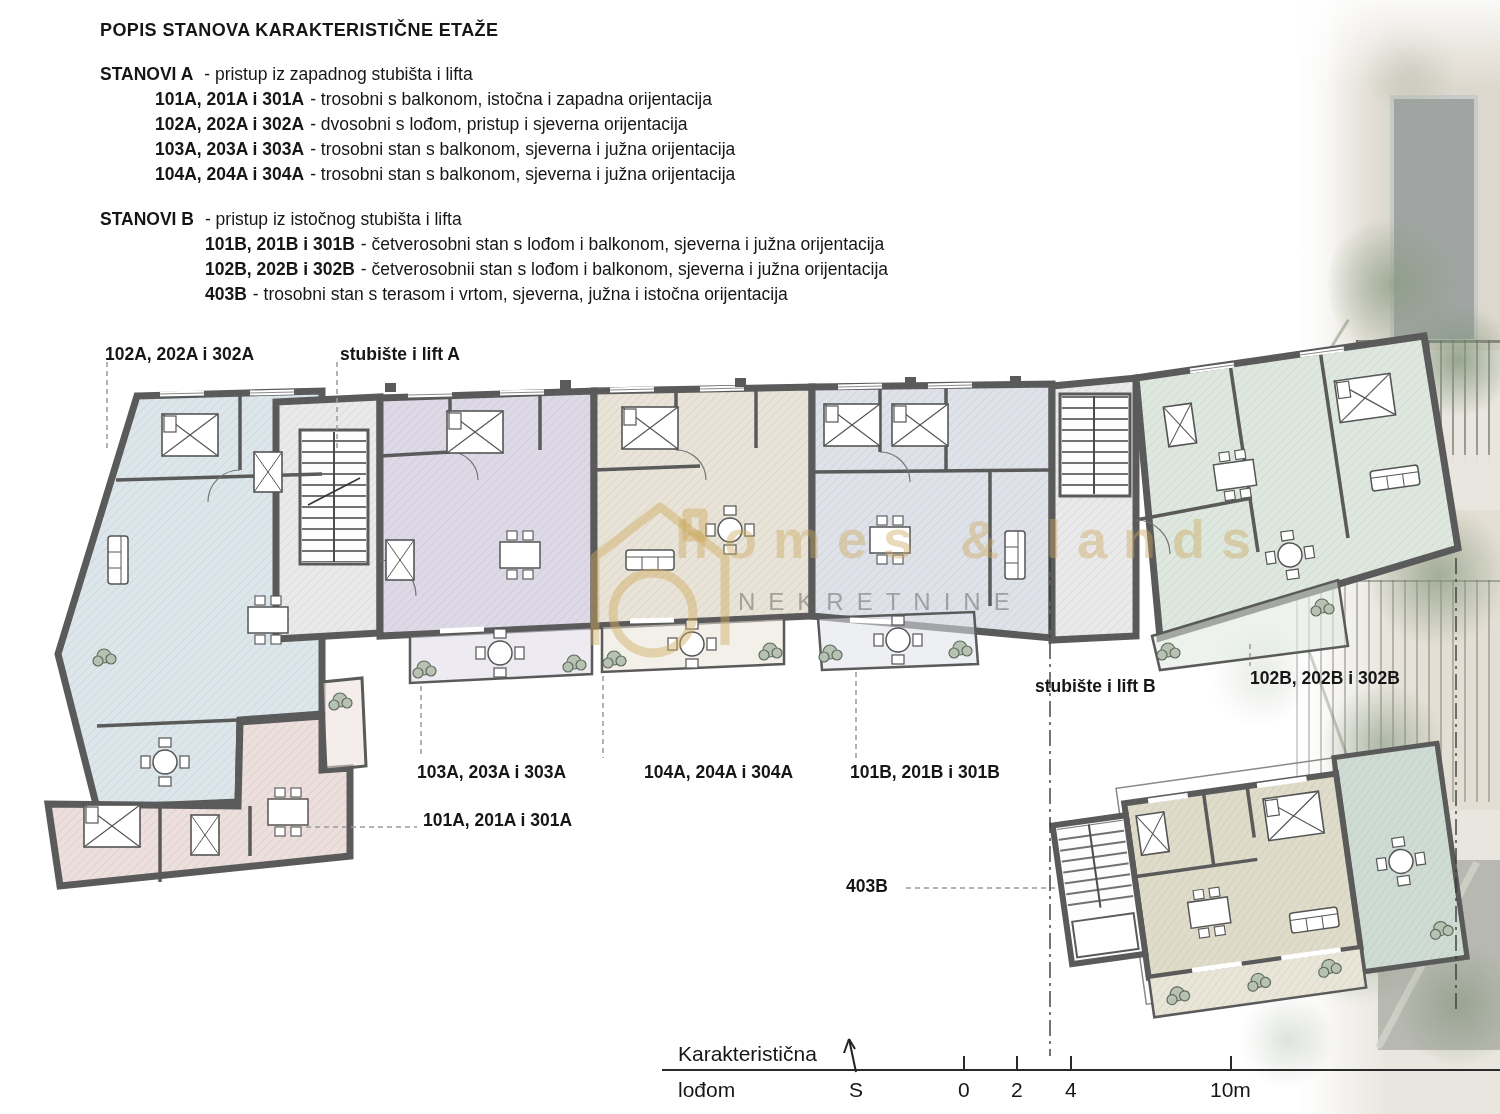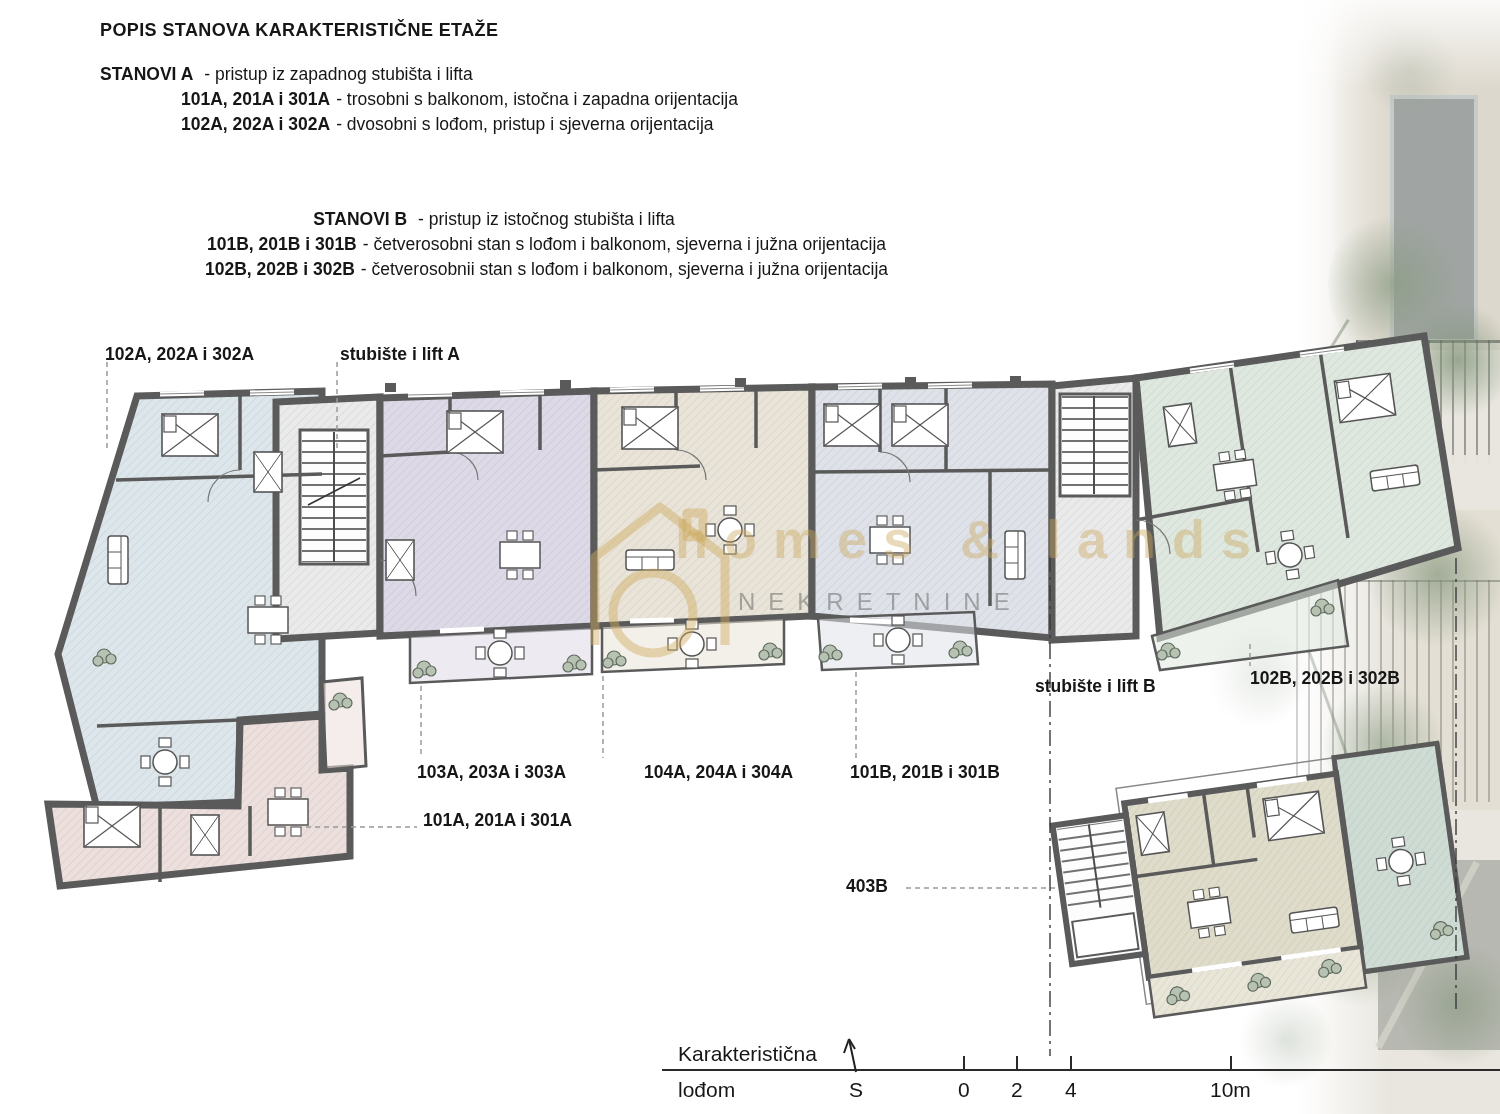--- a/index.html
+++ b/index.html
@@ -329,34 +329,37 @@
     <div class="abs wm-sub" style="left:178px;top:118px;">NEKRETNINE</div>
   </div>
 
   <div class="abs title" style="left:100px;top:20px;">POPIS STANOVA KARAKTERISTIČNE ETAŽE</div>
 
   <div class="abs list" style="left:100px;top:62px;">
     <div>
       <span class="code">STANOVI A</span>
       <span>- pristup iz zapadnog stubišta i lifta</span>
     </div>
-    <div style="margin-left:81px;">
+    <div style="margin-left:55px;">
       <div><span class="code">101A, 201A i 301A</span><span>- trosobni s balkonom, istočna i zapadna orijentacija</span></div>
       <div><span class="code">102A, 202A i 302A</span><span>- dvosobni s lođom, pristup i sjeverna orijentacija</span></div>
+      <div><span class="code">103A, 203A i 303A</span><span>- trosobni stan s balkonom, sjeverna i južna orijentacija</span></div>
+      <div><span class="code">104A, 204A i 304A</span><span>- trosobni stan s balkonom, sjeverna i južna orijentacija</span></div>
     </div>
   </div>
 
-  <div class="abs list" style="left:100px;top:207px;text-align:center;">
+  <div class="abs list" style="left:100px;top:207px;">
     <div>
       <span class="code">STANOVI B</span>
       <span>- pristup iz istočnog stubišta i lifta</span>
     </div>
     <div style="margin-left:105px;">
       <div><span class="code">101B, 201B i 301B</span><span>- četverosobni stan s lođom i balkonom, sjeverna i južna orijentacija</span></div>
       <div><span class="code">102B, 202B i 302B</span><span>- četverosobnii stan s lođom i balkonom, sjeverna i južna orijentacija</span></div>
+      <div><span class="code">403B</span><span>- trosobni stan s terasom i vrtom, sjeverna, južna i istočna orijentacija</span></div>
     </div>
   </div>
 
   <div class="abs plabel" style="left:105px;top:344px;">102A, 202A i 302A</div>
   <div class="abs plabel" style="left:340px;top:344px;">stubište i lift A</div>
   <div class="abs plabel" style="left:1035px;top:668px;margin-top:8px;">stubište i lift B</div>
   <div class="abs plabel" style="left:1250px;top:668px;">102B, 202B i 302B</div>
   <div class="abs plabel" style="left:417px;top:762px;">103A, 203A i 303A</div>
   <div class="abs plabel" style="left:644px;top:762px;">104A, 204A i 304A</div>
   <div class="abs plabel" style="left:850px;top:762px;">101B, 201B i 301B</div>

